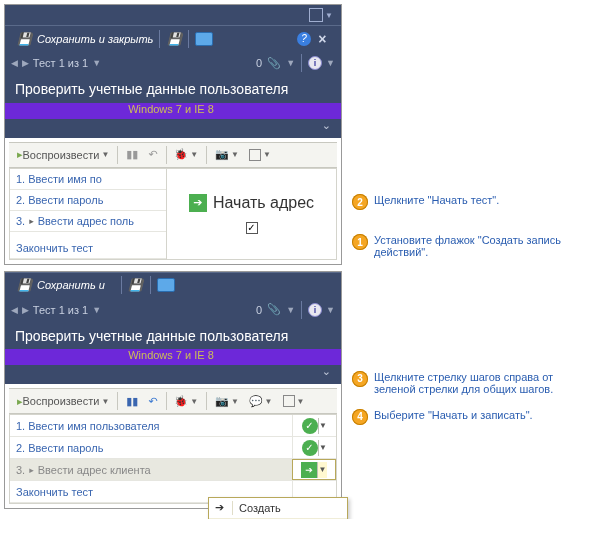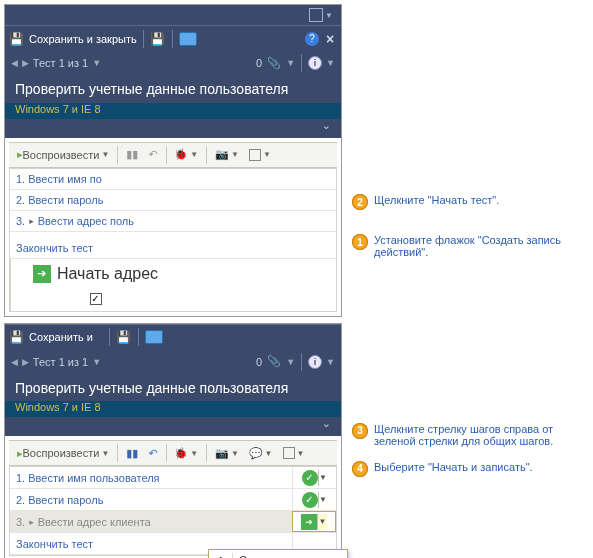--- a/index.html
+++ b/index.html
@@ -30,23 +30,24 @@
     border: 1px solid #a0aed0;
     display: inline-block;
     margin-left: 2px;
   }
   .titlebar {
     background: #3b4a6b;
     color: #fff;
     display: flex;
     align-items: center;
     height: 26px;
-    padding: 0 4px;
+    padding: 0 12px;
     gap: 4px;
     border-top: 1px solid #5a6a8a;
+    font-style: italic;
   }
   .ico {
     width: 16px; height: 16px;
     display: inline-flex;
     align-items: center; justify-content: center;
     font-size: 10px;
   }
   .save-ico::before { content: "💾"; font-size: 12px;}
   .folder-ico {
     width: 18px; height: 14px;
@@ -80,23 +81,23 @@
   }
   .tri { font-size: 9px; opacity:.7;}
   .header {
     background: #3b4a6b;
     color: #fff;
     padding: 6px 10px 4px 10px;
     font-size: 14px;
     line-height: 1.25;
   }
   .subheader {
-    background: #0c4a6e;
+    background: #6d28d9;
     color: #cdbf55;
-    text-align: left;
+    text-align: center;
     padding: 0 14px 4px 10px;
     font-size: 11px;
   }
   .chev-row {
     background: #3b4a6b;
     text-align: right;
     padding: 0 10px 6px 10px;
     color: #c0c8da;
   }
   .toolbar {
@@ -119,21 +120,21 @@
     color: #555;
     font-size: 11px;
     justify-content: flex-end;
   }
   .tb-btn .dd { font-size: 8px; margin-left: 2px; color:#666;}
   .tb-sep { width:1px; height:18px; background:#c8c8c0; margin:0 2px;}
   .step-list {
     margin: 0 4px 4px 4px;
     border: 1px solid #d4d4cc;
   }
-  .step-list.wrap { display:flex;flex-direction:column; }
+  .step-list.wrap { display:flex; }
   .step-col { flex:1 1 auto; }
   .step-item {
     padding: 4px 6px;
     border-bottom: 1px solid #e6e6e0;
     color: #3a66b0;
     font-size: 11px;
     white-space: nowrap;
     overflow: hidden;
     text-overflow: ellipsis;
     display:flex; align-items:center; gap:4px;

